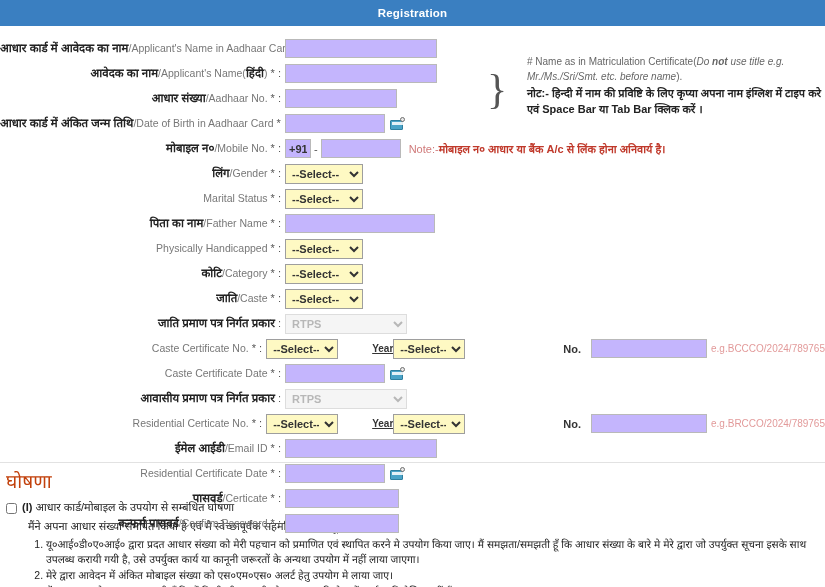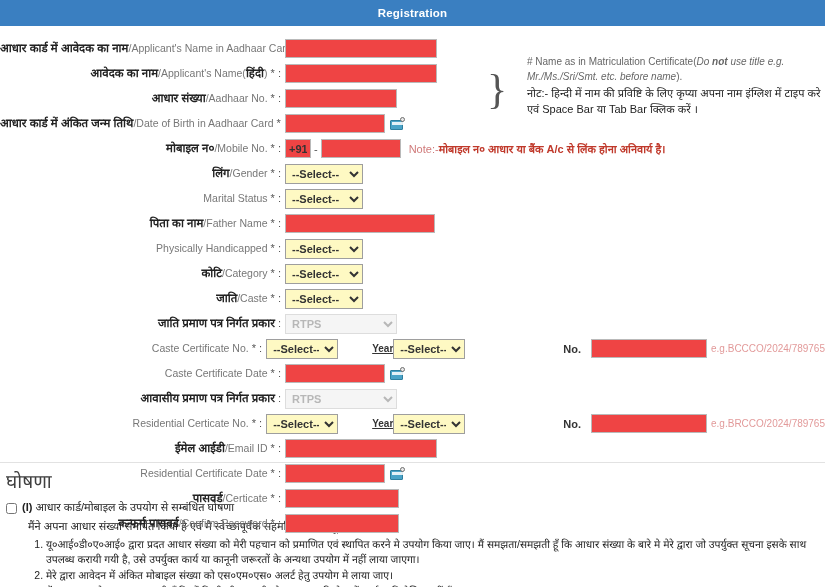--- a/index.html
+++ b/index.html
@@ -59,21 +59,21 @@
   .label .en {
     color: #777;
     font-size: 10.5px;
   }
   .label .star { color: #555; }
 
   
   input.txt {
     height: 19px;
     border: 1px solid #b9b9b9;
-    background: #ef4444;
+    background: #c4b5fd;
     font-family: "Liberation Sans", sans-serif;
     font-size: 11px;
     padding: 1px 3px;
     color: #333;
     outline: none;
   }
 
   select.sel {
     height: 20px;
     border: 1px solid #9e9e9e;
@@ -98,21 +98,21 @@
   .w-mobcode   { width: 26px; text-align: center; font-weight: bold; font-size: 10.5px; padding:1px 1px;}
   .w-mobile    { width: 80px; }
   .w-father    { width: 150px; }
   .w-email     { width: 152px; }
   .w-pass      { width: 114px; }
   .w-certdate  { width: 100px; }
   .w-certno    { width: 116px; }
 
   .sel-sm   { width: 72px; }
   .sel-md   { width: 78px; }
-  .sel-rtps { width: 112px; font-weight: normal; }
+  .sel-rtps { width: 122px; font-weight: normal; }
 
   .dash { padding: 0 3px; color:#555; font-size: 11px; }
 
   
   .cal-icon {
     display: inline-block;
     position: relative;
     width: 15px; height: 14px;
     margin-left: 5px;
     vertical-align: middle;
@@ -181,21 +181,21 @@
     line-height: 15px;
     color: #666;
   }
   .side-note .l1 { font-style: normal; }
   .side-note .ital { font-style: italic; }
   .side-note .hinote {
     display:block;
     color:#222;
     font-size: 11px;
     line-height: 16px;
-    font-weight: normal;
+    font-weight: bold;
     margin-top: 1px;
   }
 
   .brace {
     position: absolute;
     left: 487px;
     top: 42px;
     font-size: 42px;
     line-height: 42px;
     color: #555;
@@ -210,21 +210,21 @@
     margin: 4px 0 0 0;
   }
 
   
   .declaration {
     padding: 8px 10px 0 6px;
   }
   .decl-title {
     font-size: 19px;
     font-weight: normal;
-    color: #404040;
+    color: #c2410c;
     margin: 0 0 6px 0;
     line-height: 22px;
   }
   .decl-check-row {
     display: flex;
     align-items: flex-end;
     gap: 5px;
     font-size: 11px;
     color: #222;
   }

